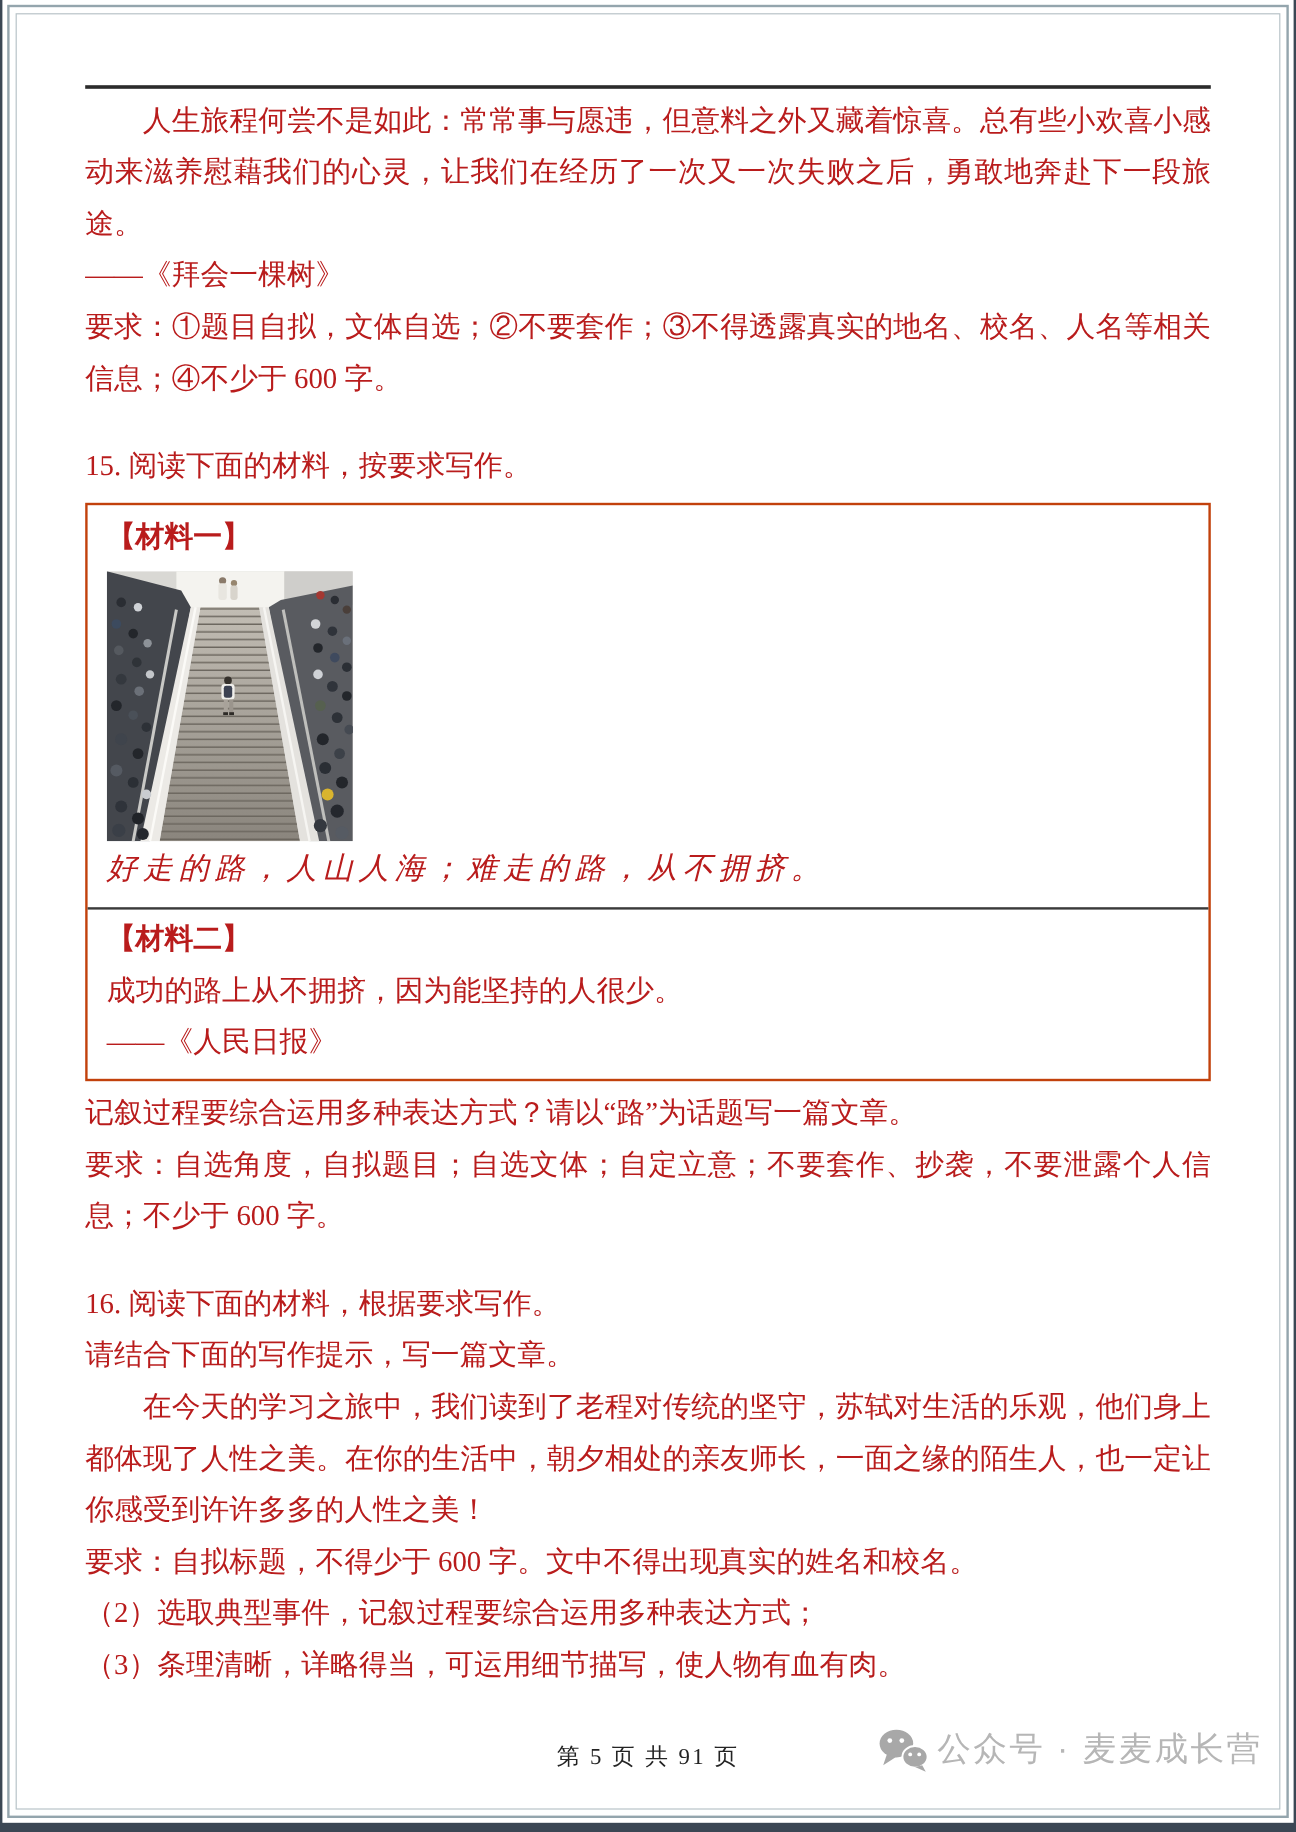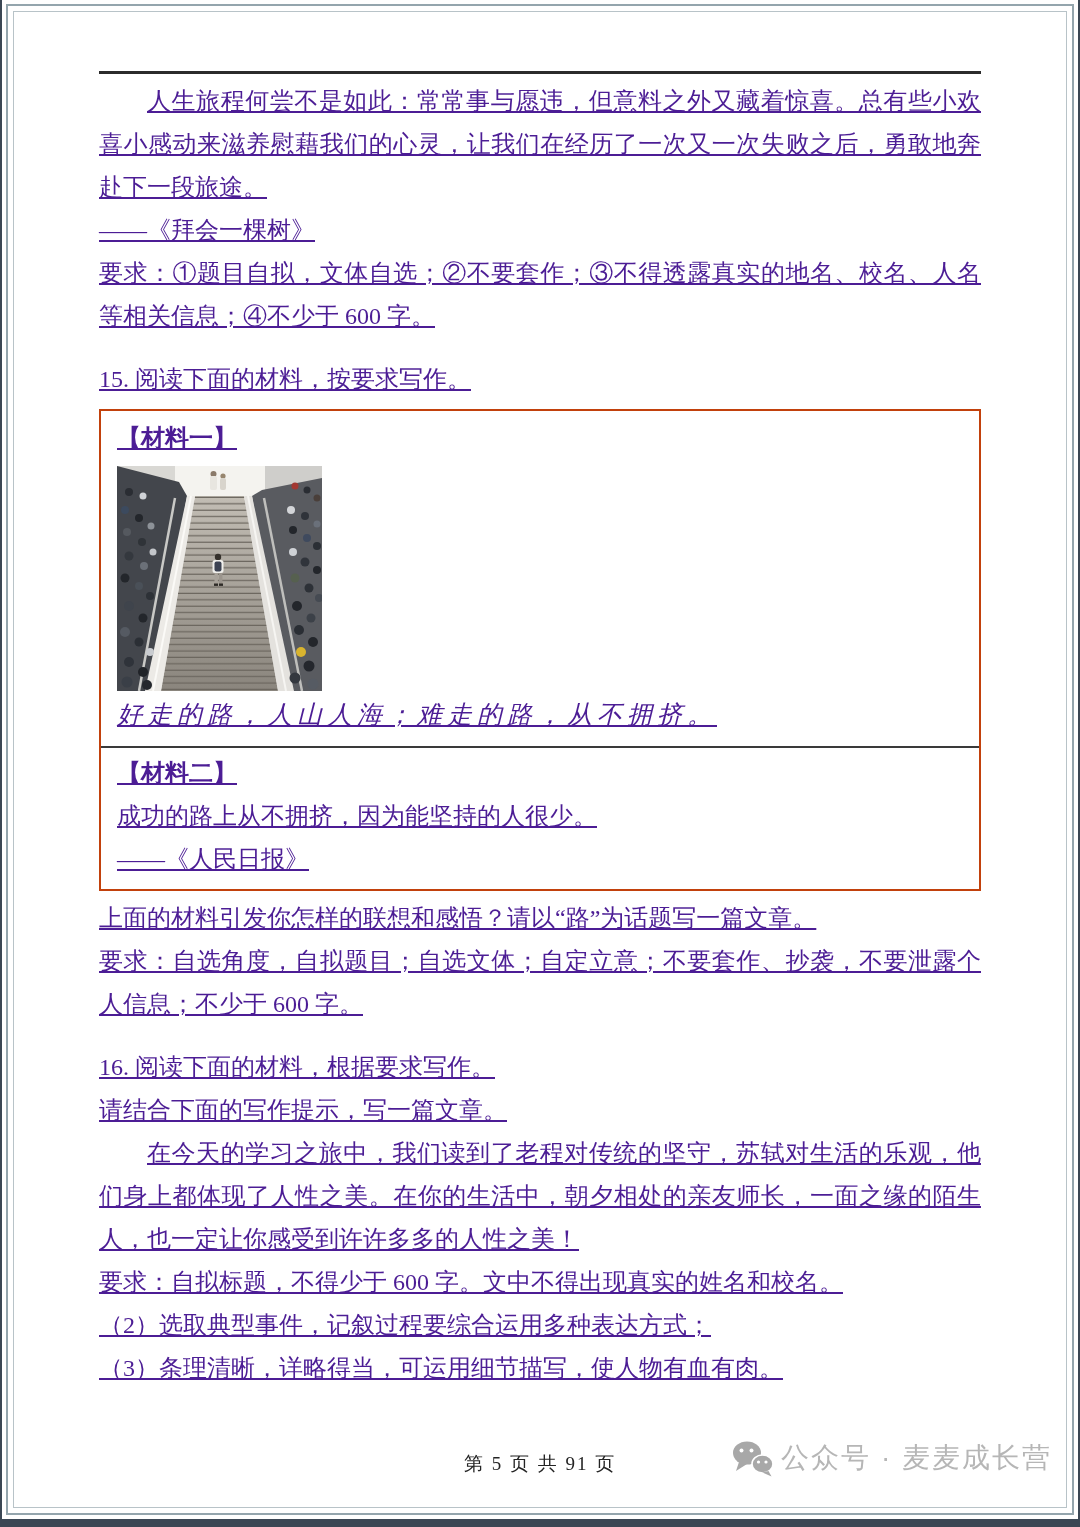--- a/index.html
+++ b/index.html
@@ -10,33 +10,32 @@
     position:relative;
   }
   .paper{
     position:absolute;left:2px;right:2px;top:0;bottom:8px;
     background:#ffffff;
   }
   .frame-outer{position:absolute;inset:4px;border:2px solid #94a5ad;pointer-events:none;}
   .frame-inner{position:absolute;inset:11px;border:1px solid #b8c3c8;pointer-events:none;}
   .content{
     position:absolute;inset:13px;
-    padding:0 84px;
+    padding:0 56px;
     overflow:hidden;
-    color:#4c1d95;
+    color:#b91c1c;
     font-size:24px;line-height:43px;
     text-align:justify;
-    text-decoration:underline;
   }
   .top-rule{height:3px;background:#2b2b2b;margin-top:58px;}
   .para{margin:0;}
   .indent{text-indent:2em;}
   .right{}
   .mt6{margin-top:6px;}
-  .q-title{margin-top:20px;}
+  .q-title{margin-top:30px;}
   .material-box{border:2px solid #c2410c;margin-top:8px;}
   .cell1{padding:6px 16px 10px;}
   .cell2{border-top:2px solid #3a3a3a;padding:4px 16px 8px;}
   .mat-label{font-weight:600;}
   .photo{width:205px;height:225px;margin:6px 0 2px;}
   .photo svg{display:block;}
   .caption{font-style:italic;letter-spacing:5px;font-size:25px;}
   .footer{position:absolute;left:0;right:0;bottom:26px;height:56px;}
   .page-number{text-align:center;font-size:19px;color:#242424;letter-spacing:2px;margin-top:14px;}
   .wechat-badge{
@@ -158,21 +157,21 @@
         </div>
         <p class="para caption">好走的路，人山人海；难走的路，从不拥挤。</p>
       </div>
       <div class="cell2">
         <p class="para mat-label">【材料二】</p>
         <p class="para">成功的路上从不拥挤，因为能坚持的人很少。</p>
         <p class="para right">——《人民日报》</p>
       </div>
     </div>
 
-    <p class="para mt6">上面的材料引发你怎样的联想和感悟？请以“路”为话题写一篇文章。</p>
+    <p class="para mt6">记叙过程要综合运用多种表达方式？请以“路”为话题写一篇文章。</p>
     <p class="para">要求：自选角度，自拟题目；自选文体；自定立意；不要套作、抄袭，不要泄露个人信息；不少于 600 字。</p>
 
     <p class="para q-title">16. 阅读下面的材料，根据要求写作。</p>
     <p class="para">请结合下面的写作提示，写一篇文章。</p>
     <p class="para indent">在今天的学习之旅中，我们读到了老程对传统的坚守，苏轼对生活的乐观，他们身上都体现了人性之美。在你的生活中，朝夕相处的亲友师长，一面之缘的陌生人，也一定让你感受到许许多多的人性之美！</p>
     <p class="para">要求：自拟标题，不得少于 600 字。文中不得出现真实的姓名和校名。</p>
     <p class="para">（2）选取典型事件，记叙过程要综合运用多种表达方式；</p>
     <p class="para">（3）条理清晰，详略得当，可运用细节描写，使人物有血有肉。</p>
   </div>
 

